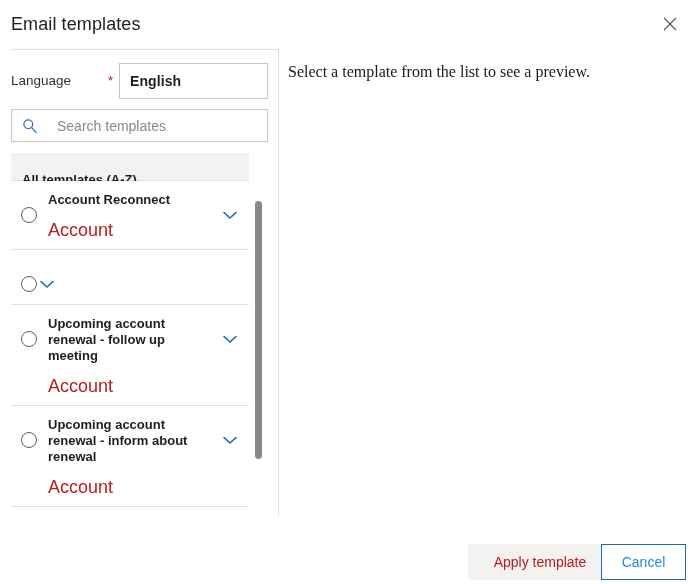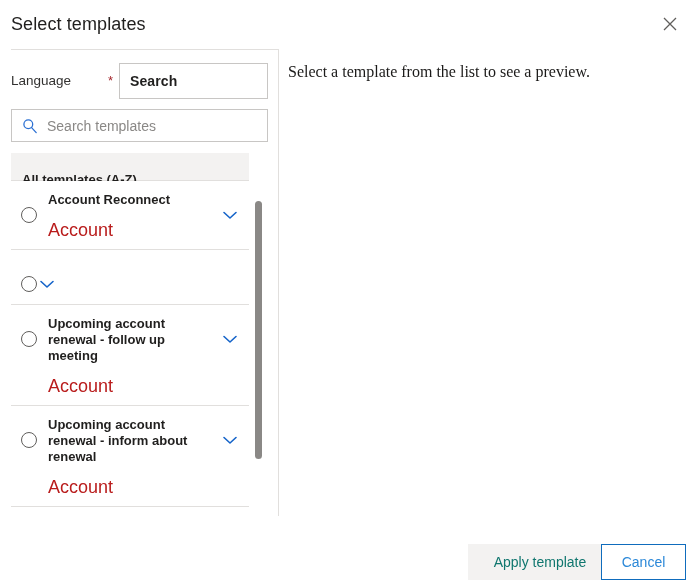--- a/index.html
+++ b/index.html
@@ -91,21 +91,21 @@
     color: #201f1e;
     letter-spacing: 0.1px;
   }
 
   #search-box {
     position: absolute;
     left: 11px; top: 60px;
     width: 257px; height: 33px;
     border: 1px solid #c8c6c4;
     background: #ffffff;
-    display: flex; align-items: center;
+    display: flex; align-items: center; gap: 10px;
   }
   #search-icon {
     margin-left: 10px;
     width: 16px; height: 16px;
     flex: 0 0 auto;
     display: block;
   }
   #search-input {
     flex: 1 1 auto;
     border: none; outline: none;
@@ -223,21 +223,21 @@
     left: 0; top: 516px;
     width: 694px; height: 68px;
     background: #ffffff;
   }
   #apply-button {
     position: absolute;
     left: 468px; top: 28px;
     width: 144px; height: 36px;
     background: #f3f2f1;
     border: 1px solid #f3f2f1;
-    color: #0f766e;
+    color: #b91c1c;
     font-family: "Liberation Sans", sans-serif;
     font-size: 14px;
     cursor: default;
     padding: 0;
   }
   #cancel-button {
     position: absolute;
     left: 601px; top: 28px;
     width: 85px; height: 36px;
     background: #ffffff;
@@ -247,40 +247,40 @@
     font-size: 14px;
     cursor: pointer;
     padding: 0;
   }
 </style>
 </head>
 <body>
 
 <div id="dialog">
 
-  <div id="dialog-title">Select templates</div>
+  <div id="dialog-title">Email templates</div>
 
   <button id="close-button">
     <span>
       <svg width="14" height="14" viewBox="0 0 14 14" aria-hidden="true">
         <path d="M1 1 L13 13 M13 1 L1 13" stroke="#605e5c" stroke-width="1.3" fill="none"></path>
       </svg>
     </span>
   </button>
 
   <div id="header-divider"></div>
   <div id="panel-divider"></div>
 
   <div id="left-pane">
 
     <div id="language-row">
       <div id="language-label">Language</div>
       <div id="language-required">*</div>
       <div id="language-field">
-        <span id="language-value">Search</span>
+        <span id="language-value">English</span>
       </div>
     </div>
 
     <div id="search-box">
       <span id="search-icon">
         <svg width="16" height="16" viewBox="0 0 16 16" aria-hidden="true">
           <circle cx="6.3" cy="6.3" r="4.4" stroke="#2b70d3" stroke-width="1.3" fill="none"></circle>
           <path d="M9.6 9.6 L14.2 14.6" stroke="#2b70d3" stroke-width="1.3" fill="none" stroke-linecap="round"></path>
         </svg>
       </span>

